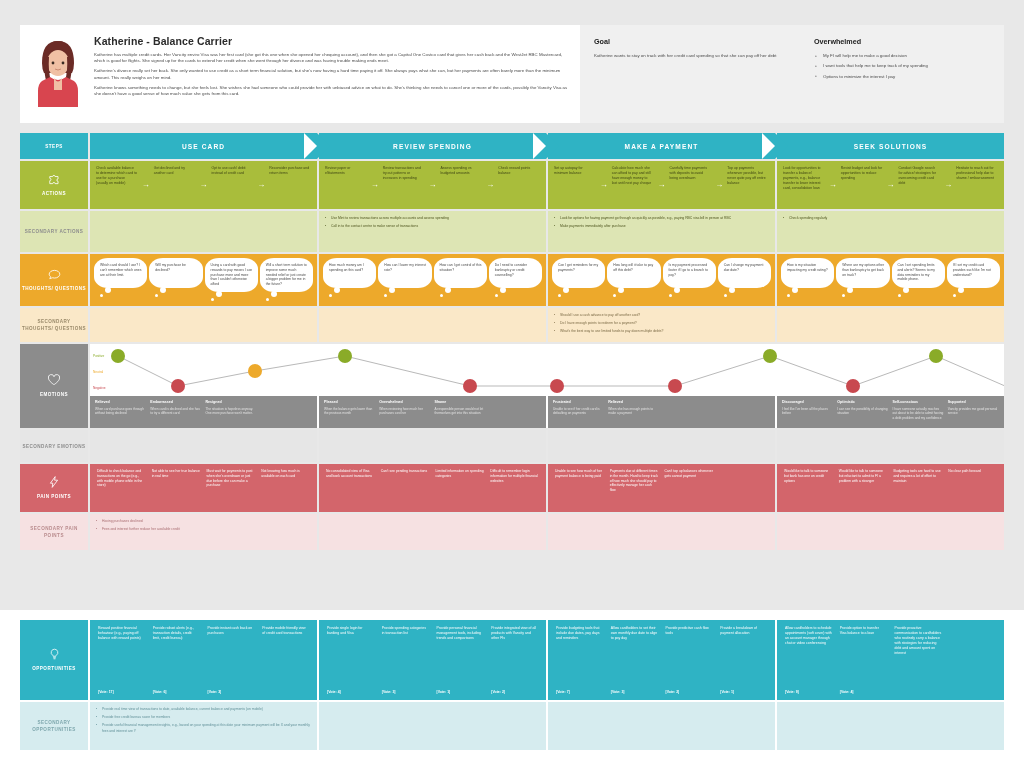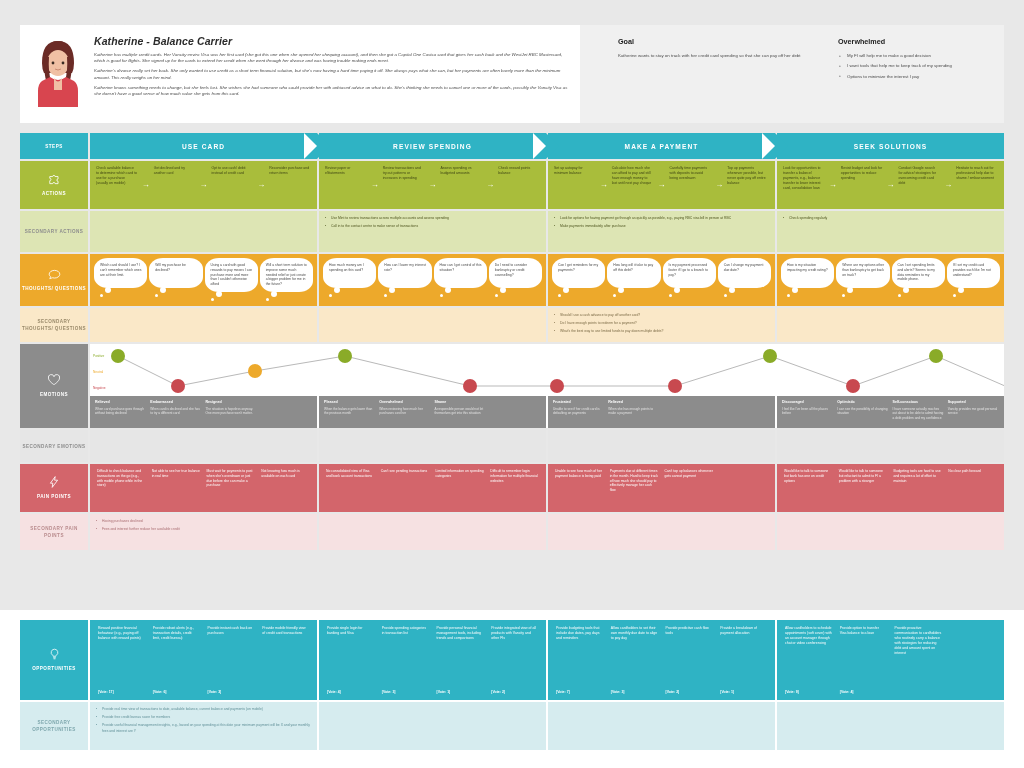--- a/index.html
+++ b/index.html
@@ -12,31 +12,31 @@
   .page { position: relative; width: 1024px; height: 768px; }
 
   
   .persona-band {
     position: absolute; left: 20px; top: 25px; width: 984px; height: 98px;
     background: #ffffff; display: flex;
   }
   .persona-left { width: 560px; background:#fff; display:flex; padding: 8px 10px 6px 12px; }
   .avatar { width: 52px; height: 74px; flex: 0 0 52px; margin-right: 10px; position: relative; }
   .avatar svg { width: 52px; height: 74px; display:block; }
-  .persona-text { flex: 1; padding-top: 2px; font-style: italic; }
+  .persona-text { flex: 1; padding-top: 2px; }
   .persona-name {
     font-size: 10.5px; font-weight: bold; color: #2b2b2b; margin-bottom: 5px;
     letter-spacing: .1px;
   }
   .persona-p {
     font-size: 4.4px; line-height: 6.2px; color: #4a4a4a; margin-bottom: 4px;
     text-align: left;
   }
   .persona-right { flex:1; background: #f0f0f0; display:flex; padding: 12px 14px; }
-  .goal-col { width: 220px; padding-right: 16px; margin-left: 24px; }
+  .goal-col { width: 220px; padding-right: 16px; }
   .exp-col { flex:1; }
   .gx-title { font-size: 7.2px; font-weight: bold; color: #222; margin-bottom: 7px; }
   .gx-body { font-size: 4.4px; line-height: 6.4px; color: #4a4a4a; }
   .exp-list { list-style: none; }
   .exp-list li {
     font-size: 4.4px; line-height: 6.4px; color: #4a4a4a;
     padding-left: 9px; position: relative; margin-bottom: 4px;
   }
   .exp-list li:before {
     content:"\2022"; position:absolute; left: 1px; top: -0.5px; color:#8a8a8a; font-size:5px;

